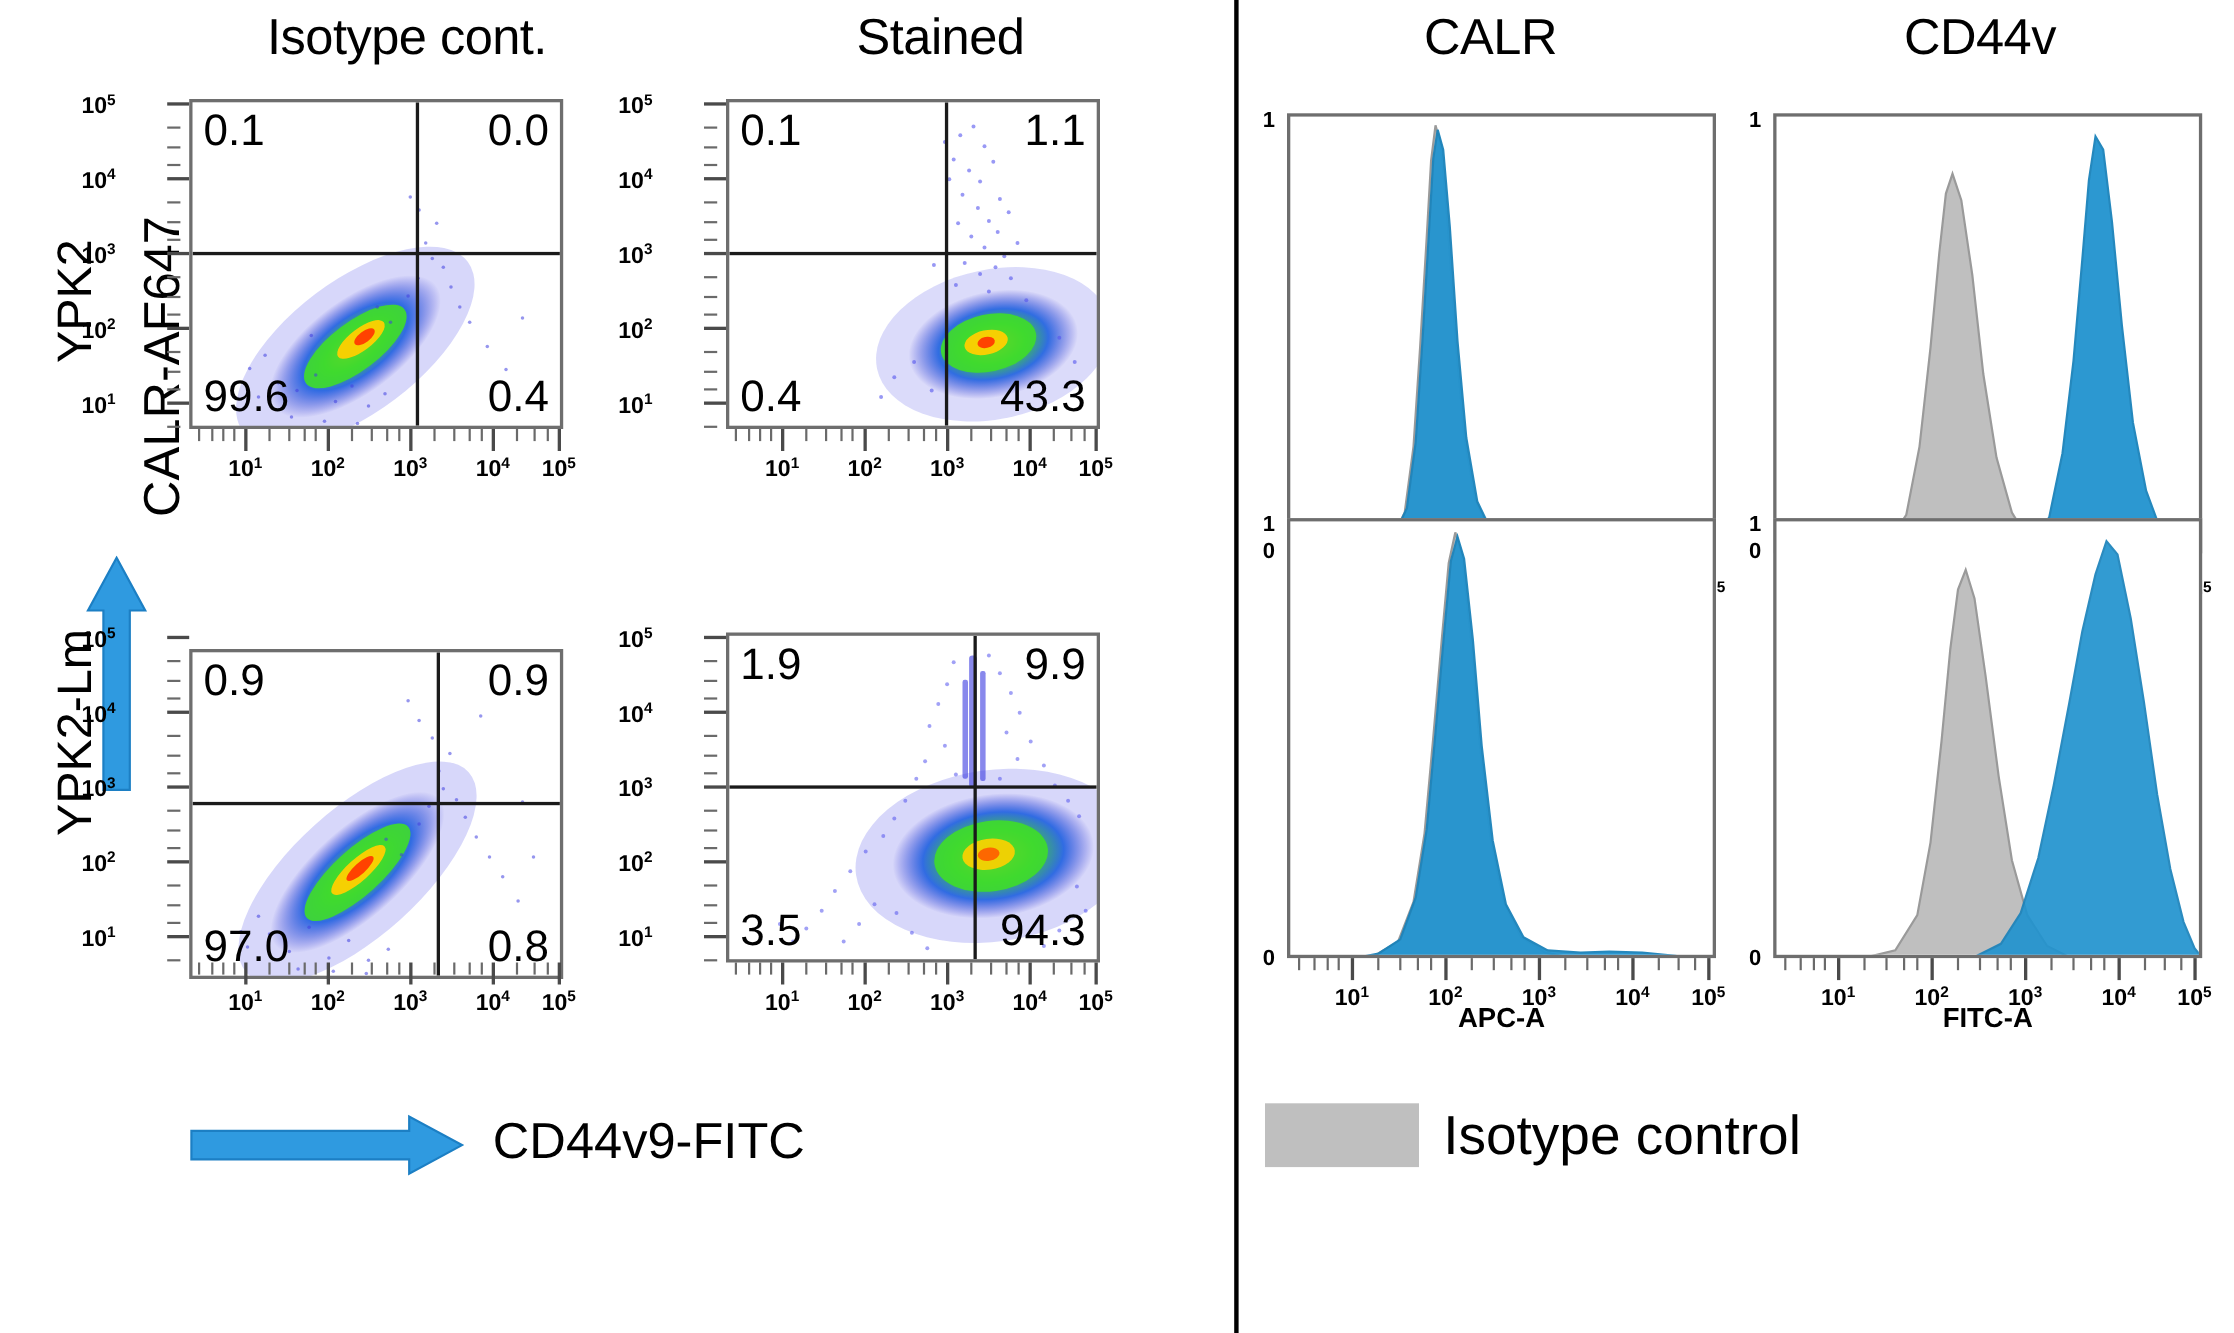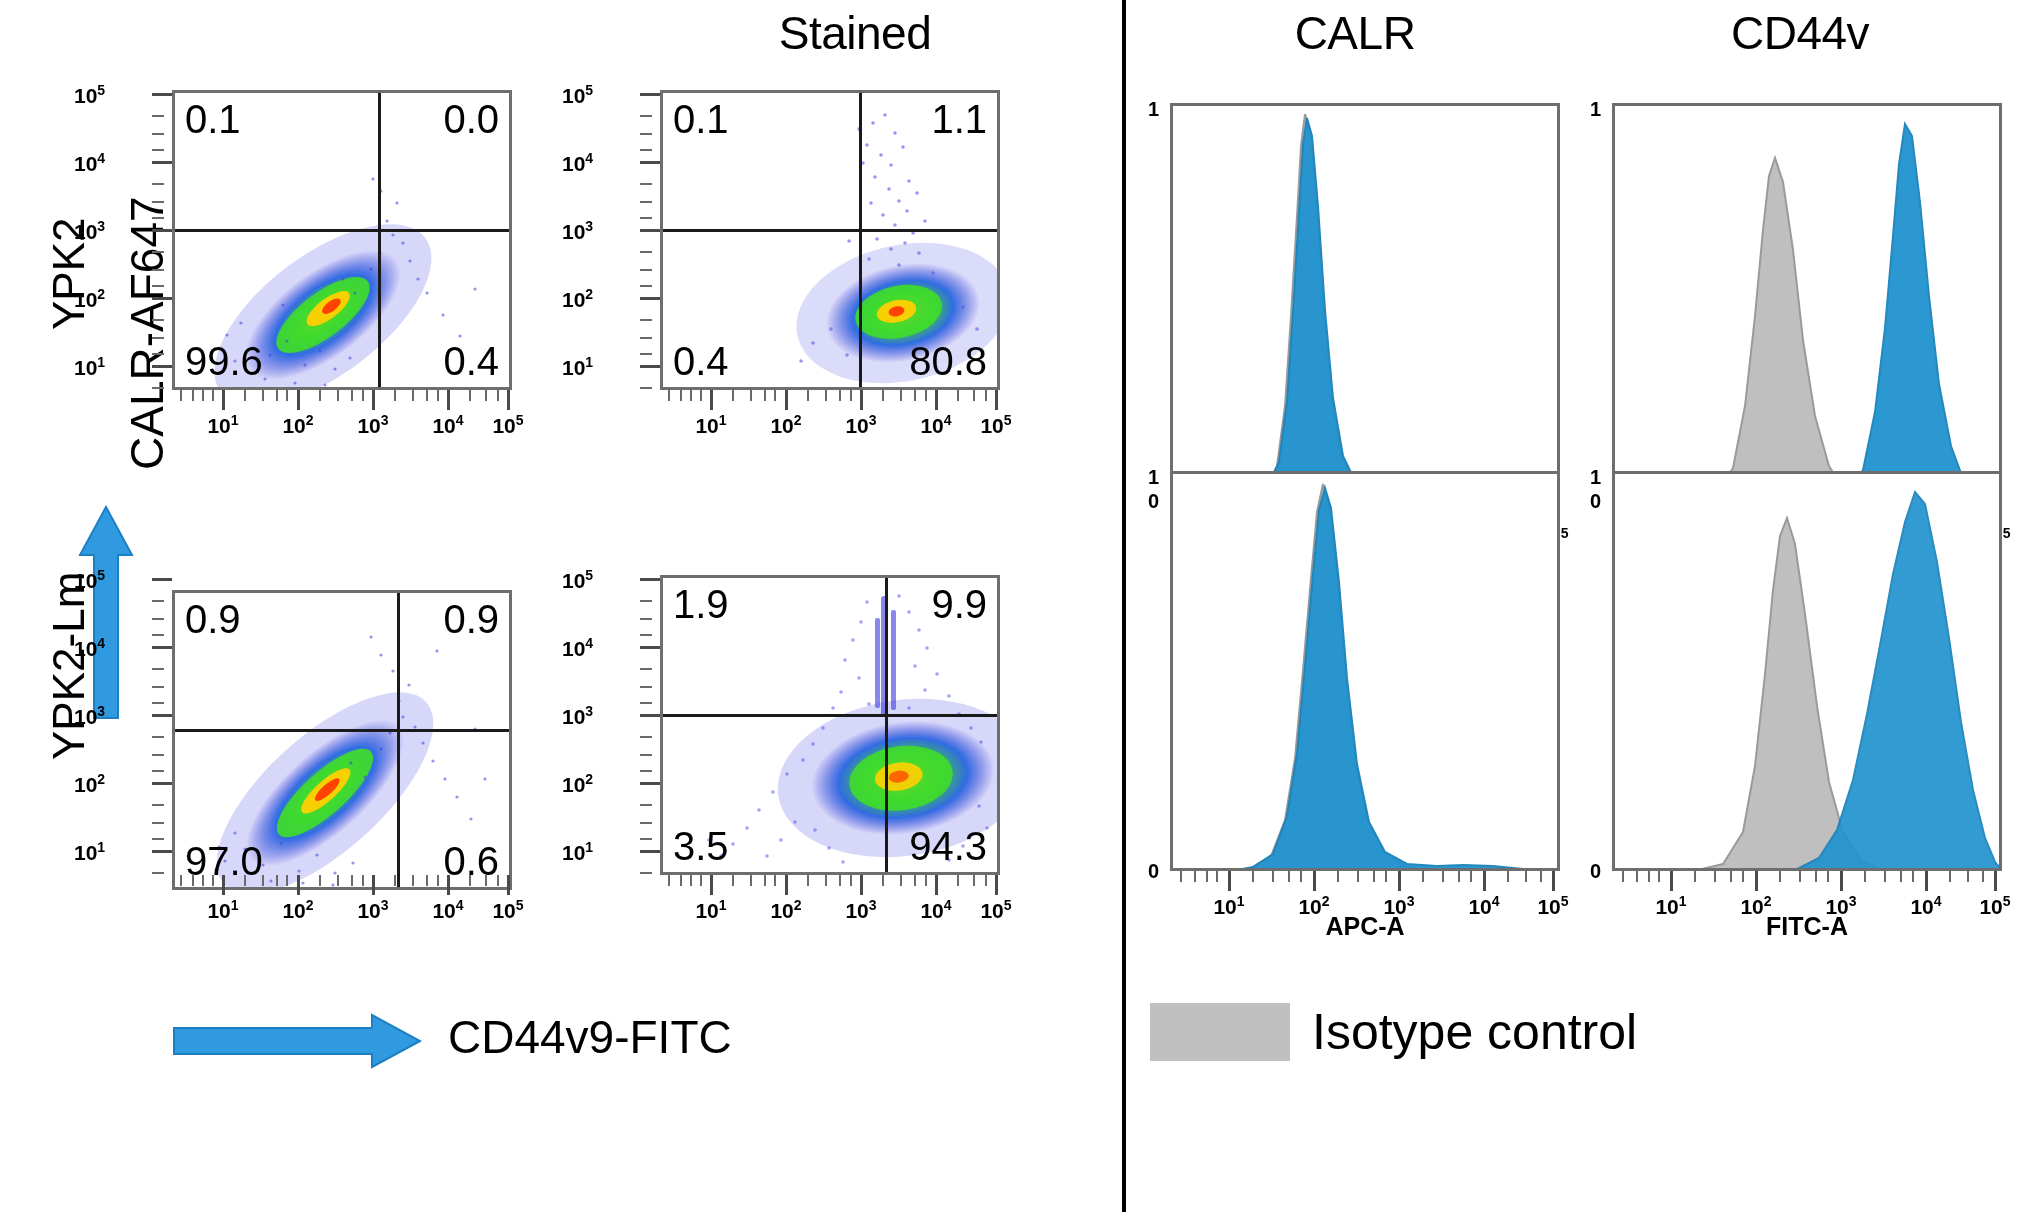--- a/index.html
+++ b/index.html
@@ -58,20 +58,21 @@
   .legend-swatch{width:140px;height:58px;margin-right:22px;}
   .legend-text{font-size:50px;white-space:nowrap;}
 
   svg{display:block;}
 </style>
 </head>
 <body>
 
 <div class="figure">
 
+  <div class="col-header" style="left:170px;top:6px;width:400px;">Isotype cont.</div>
   <div class="col-header" style="left:660px;top:6px;width:390px;">Stained</div>
   <div class="col-header" style="left:1155px;top:6px;width:400px;">CALR</div>
   <div class="col-header" style="left:1600px;top:6px;width:400px;">CD44v</div>
 
   <div class="divider"></div>
 
   <div class="row-label" style="left:44px;top:330px;transform:rotate(-90deg);">YPK2</div>
   <div class="row-label" style="left:44px;top:760px;transform:rotate(-90deg);">YPK2-Lm</div>
 
   <div class="y-axis-title" style="left:120px;top:470px;transform:rotate(-90deg);">CALR-AF647</div>
@@ -287,21 +288,21 @@
       </g>
       <g fill="#4040e0" opacity="0.8">
         <rect x="196" y="295" width="96" height="4" rx="2"></rect>
       </g>
     </svg>
     <div class="quad-v" style="left:196px;"></div>
     <div class="quad-h" style="top:136px;"></div>
     <div class="qlabel tl">0.1</div>
     <div class="qlabel tr">1.1</div>
     <div class="qlabel bl">0.4</div>
-    <div class="qlabel br">80.8</div>
+    <div class="qlabel br">43.3</div>
   </div>
 
   <div class="xticks" style="left:660px;top:390px;">
     <div class="xtick-minor" style="left:8px;top:0;"></div>
       <div class="xtick-minor" style="left:20px;top:0;"></div>
     <div class="xtick-minor" style="left:30px;top:0;"></div>
       <div class="xtick-minor" style="left:40px;top:0;"></div>
     <div class="xtick-major" style="left:50px;top:0;"></div>
       <div class="xtick-lab" style="left:26px;top:22px;width:50px;">10<sup>1</sup></div>
     <div class="xtick-minor" style="left:72px;top:0;"></div>
@@ -409,21 +410,21 @@
       </g>
       <g fill="#4040e0" opacity="0.8">
         <rect x="88" y="295" width="80" height="4" rx="2"></rect>
       </g>
     </svg>
     <div class="quad-v" style="left:222px;"></div>
     <div class="quad-h" style="top:136px;"></div>
     <div class="qlabel tl">0.9</div>
     <div class="qlabel tr">0.9</div>
     <div class="qlabel bl">97.0</div>
-    <div class="qlabel br">0.6</div>
+    <div class="qlabel br">0.8</div>
   </div>
 
   <div class="xticks" style="left:172px;top:875px;">
     <div class="xtick-minor" style="left:8px;top:0;"></div>
       <div class="xtick-minor" style="left:20px;top:0;"></div>
     <div class="xtick-minor" style="left:30px;top:0;"></div>
       <div class="xtick-minor" style="left:40px;top:0;"></div>
     <div class="xtick-major" style="left:50px;top:0;"></div>
       <div class="xtick-lab" style="left:26px;top:22px;width:50px;">10<sup>1</sup></div>
     <div class="xtick-minor" style="left:72px;top:0;"></div>

